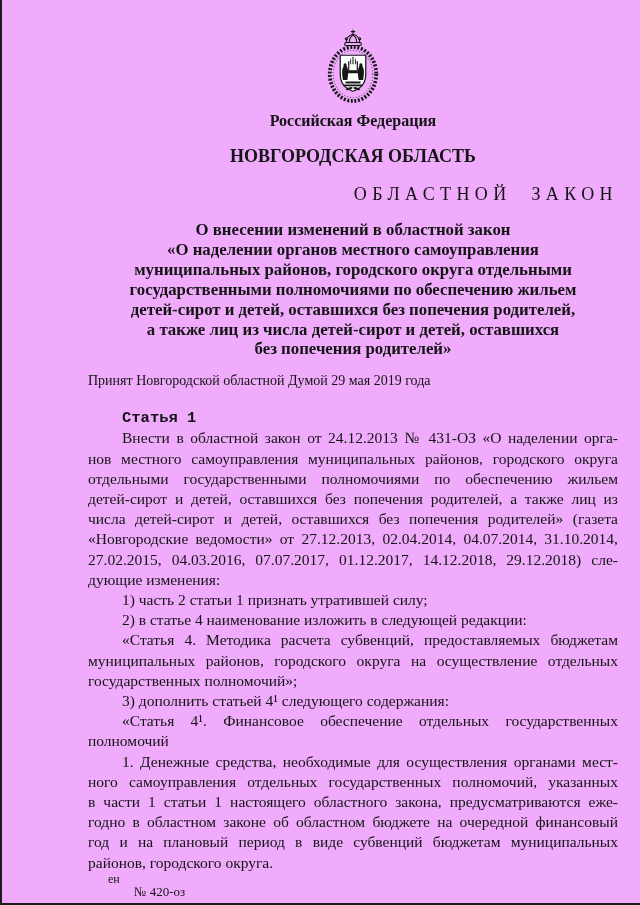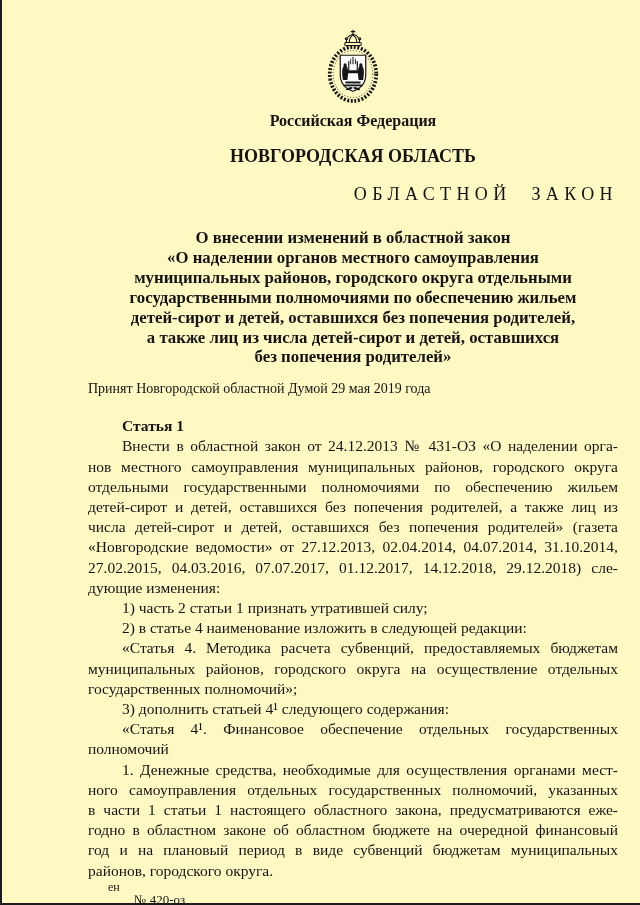--- a/index.html
+++ b/index.html
@@ -3,21 +3,21 @@
 <meta charset="utf-8">
 <style>
   html, body { margin: 0; padding: 0; }
   body {
     width: 640px; height: 905px;
     background: #ffffff;
     font-family: "Liberation Serif", "DejaVu Serif", serif;
     color: #141414;
     overflow: hidden;
   }
-  .page { position: relative; width: 640px; height: 905px; background: #fef9c3; }
+  .page { position: relative; width: 640px; height: 905px; background: #f0abfc; }
   .scan-edge-left {
     position: absolute; left: 0; top: 0; width: 2px; height: 100%;
     background: #1c1c1c;
   }
   .scan-edge-bottom {
     position: absolute; left: 0; bottom: 0; width: 100%; height: 2px;
     background: #1c1c1c;
   }
   .content {
     position: absolute; top: 0; left: 88px; width: 530px;
@@ -29,30 +29,31 @@
   }
   .region {
     margin-top: 15px; text-align: center;
     font-size: 18px; line-height: 22px; font-weight: bold;
   }
   .doctype {
     margin-top: 16px; text-align: right;
     font-size: 18px; line-height: 23px; font-weight: normal;
     letter-spacing: 0.3em; word-spacing: 0.55em;
   }
-  .title { margin-top: 22px; font-weight: bold; font-size: 16.8px; }
+  .title { margin-top: 14px; font-weight: bold; font-size: 16.8px; }
   .title .title-line { text-align: center; line-height: 19.9px; }
   .adopted {
     margin-top: 13px; text-align: left;
     font-size: 14px; line-height: 18px;
   }
   .article-heading {
     margin-top: 18px; font-weight: bold;
     font-size: 15.5px; line-height: 20px;
     padding-left: 34px;
+    font-family: Liberation Mono, monospace;
   }
   .article-body { font-size: 15.5px; }
   .article-body .line {
     line-height: 20.2px;
     text-align: justify;
     text-align-last: justify;
     white-space: nowrap;
   }
   .article-body .line.last { text-align-last: left; white-space: normal; }
   .article-body .line.indent { text-indent: 34px; }

